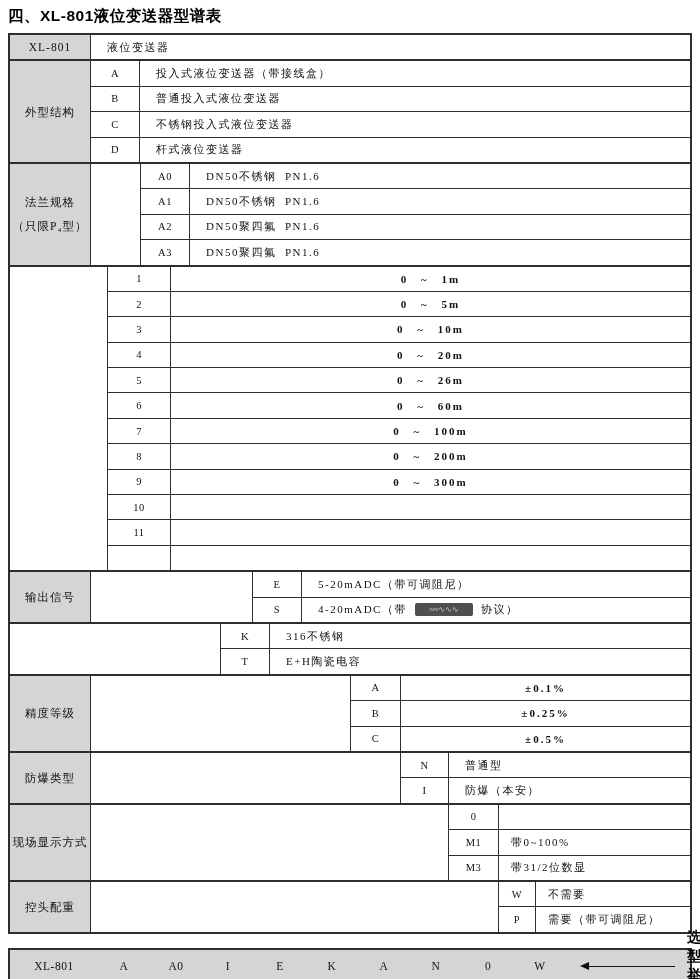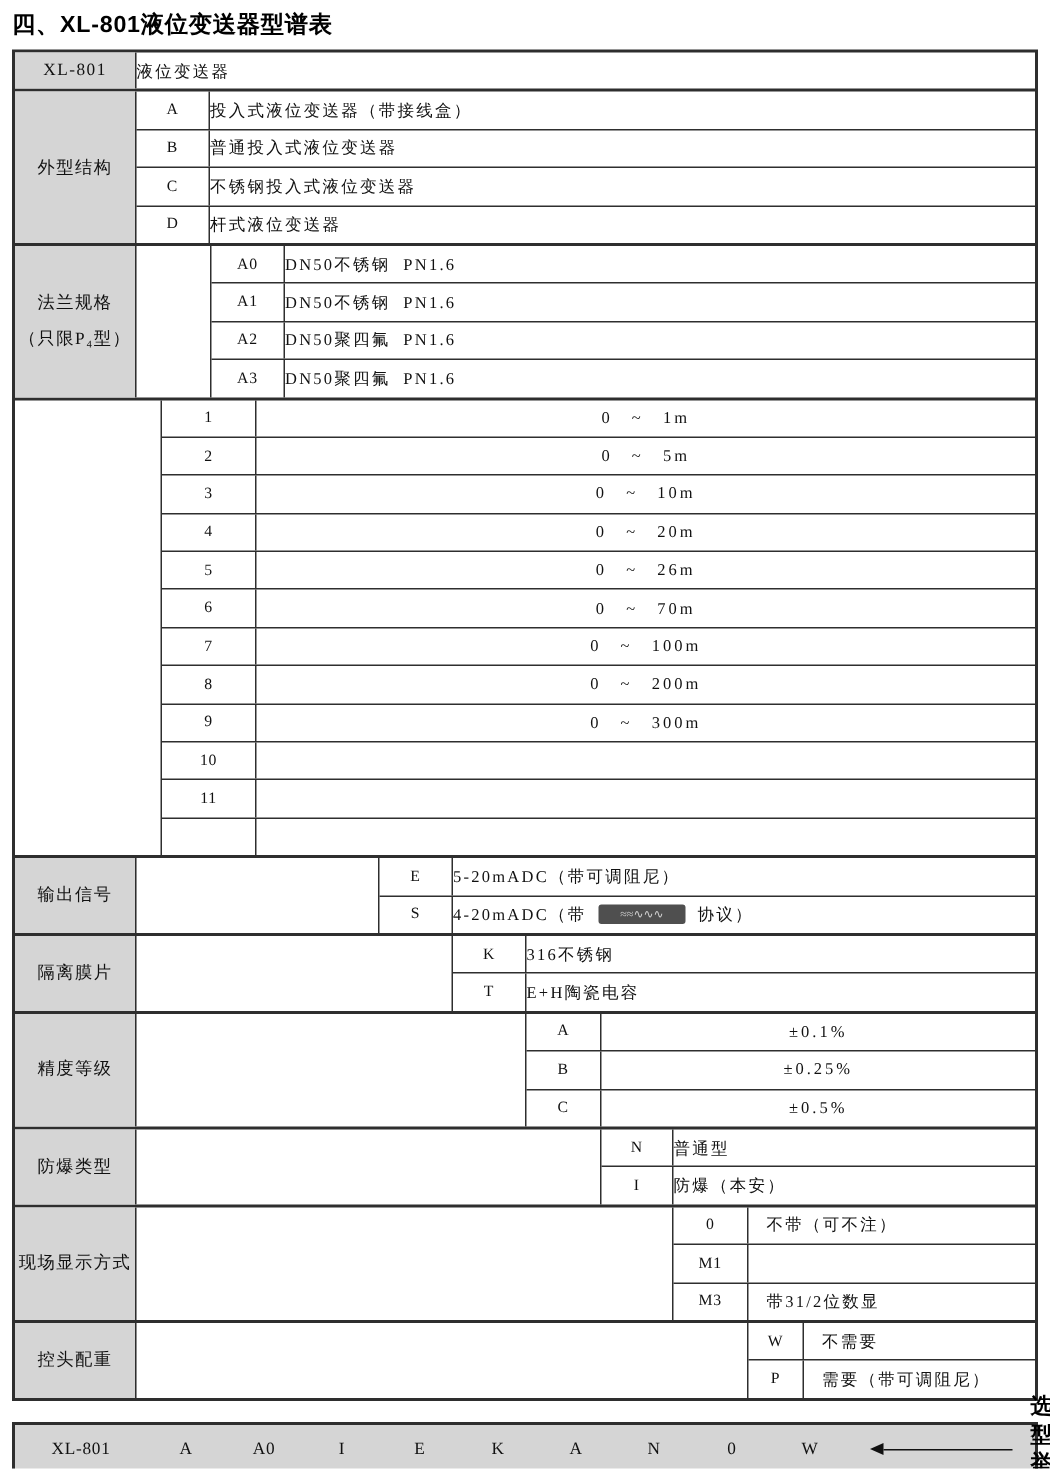--- a/index.html
+++ b/index.html
@@ -29,23 +29,23 @@
   .rows { flex:1 1 auto; display:flex; flex-direction:column; min-width:0; }
   .trow { display:flex; align-items:stretch; height:24.4px; }
   .trow + .trow { border-top:1px solid #2e2e2e; }
   .code {
     flex:0 0 auto; border-right:1px solid #2e2e2e;
     display:flex; align-items:center; justify-content:center;
     font-size:10.5px; letter-spacing:0.5px;
   }
   .desc {
     flex:1 1 auto; min-width:0; display:flex; align-items:center;
-    font-size:11px; letter-spacing:1.5px; white-space:pre;
-  }
-  .desc.center { justify-content:center; padding-left:0; letter-spacing:2px; word-spacing:8px; }
+    font-size:11px; letter-spacing:1.5px; padding-left:16px; white-space:pre;
+  }
+  .desc.center { justify-content:center; padding-left:0; letter-spacing:2px; word-spacing:8px;font-weight:bold; }
   .hart-logo {
     display:inline-block; width:58px; height:13px; margin:0 8px;
     background:#4f4f4f; border-radius:2px;
     color:#cfcfcf; font-size:8px; line-height:13px; text-align:center;
     letter-spacing:0; overflow:hidden;
   }
   .example-bar {
     width:684px; margin:14px 0 0 8px; height:37px; box-sizing:border-box;
     background:#d5d5d5; border:2px solid #2e2e2e;
     display:flex; align-items:center; font-size:11.5px;
@@ -144,21 +144,21 @@
       <div class="trow">
         <div class="code" style="flex-basis:62px">4</div>
         <div class="desc center">0 ~ 20m</div>
       </div>
       <div class="trow">
         <div class="code" style="flex-basis:62px">5</div>
         <div class="desc center">0 ~ 26m</div>
       </div>
       <div class="trow">
         <div class="code" style="flex-basis:62px">6</div>
-        <div class="desc center">0 ~ 70m</div>
+        <div class="desc center">0 ~ 60m</div>
       </div>
       <div class="trow">
         <div class="code" style="flex-basis:62px">7</div>
         <div class="desc center">0 ~ 100m</div>
       </div>
       <div class="trow">
         <div class="code" style="flex-basis:62px">8</div>
         <div class="desc center">0 ~ 200m</div>
       </div>
       <div class="trow">
@@ -191,21 +191,20 @@
         <div class="desc">
           <span>4-20mADC（带</span>
           <span class="hart-logo">≈≈∿∿∿</span>
           <span>协议）</span>
         </div>
       </div>
     </div>
   </div>
 
   <div class="section">
-    <div class="label-cell">隔离膜片</div>
     <div class="spacer" style="width:210px"></div>
     <div class="rows">
       <div class="trow">
         <div class="code" style="flex-basis:48px">K</div>
         <div class="desc">316不锈钢</div>
       </div>
       <div class="trow">
         <div class="code" style="flex-basis:48px">T</div>
         <div class="desc">E+H陶瓷电容</div>
       </div>
@@ -245,24 +244,24 @@
       </div>
     </div>
   </div>
 
   <div class="section">
     <div class="label-cell">现场显示方式</div>
     <div class="spacer" style="width:357px"></div>
     <div class="rows">
       <div class="trow">
         <div class="code" style="flex-basis:49px">0</div>
-        <div class="desc" style="padding-left:12px">不带（可不注）</div>
       </div>
       <div class="trow">
         <div class="code" style="flex-basis:49px">M1</div>
+        <div class="desc" style="padding-left:12px">带0~100%</div>
       </div>
       <div class="trow">
         <div class="code" style="flex-basis:49px">M3</div>
         <div class="desc" style="padding-left:12px">带31/2位数显</div>
       </div>
     </div>
   </div>
 
   <div class="section">
     <div class="label-cell">控头配重</div>

